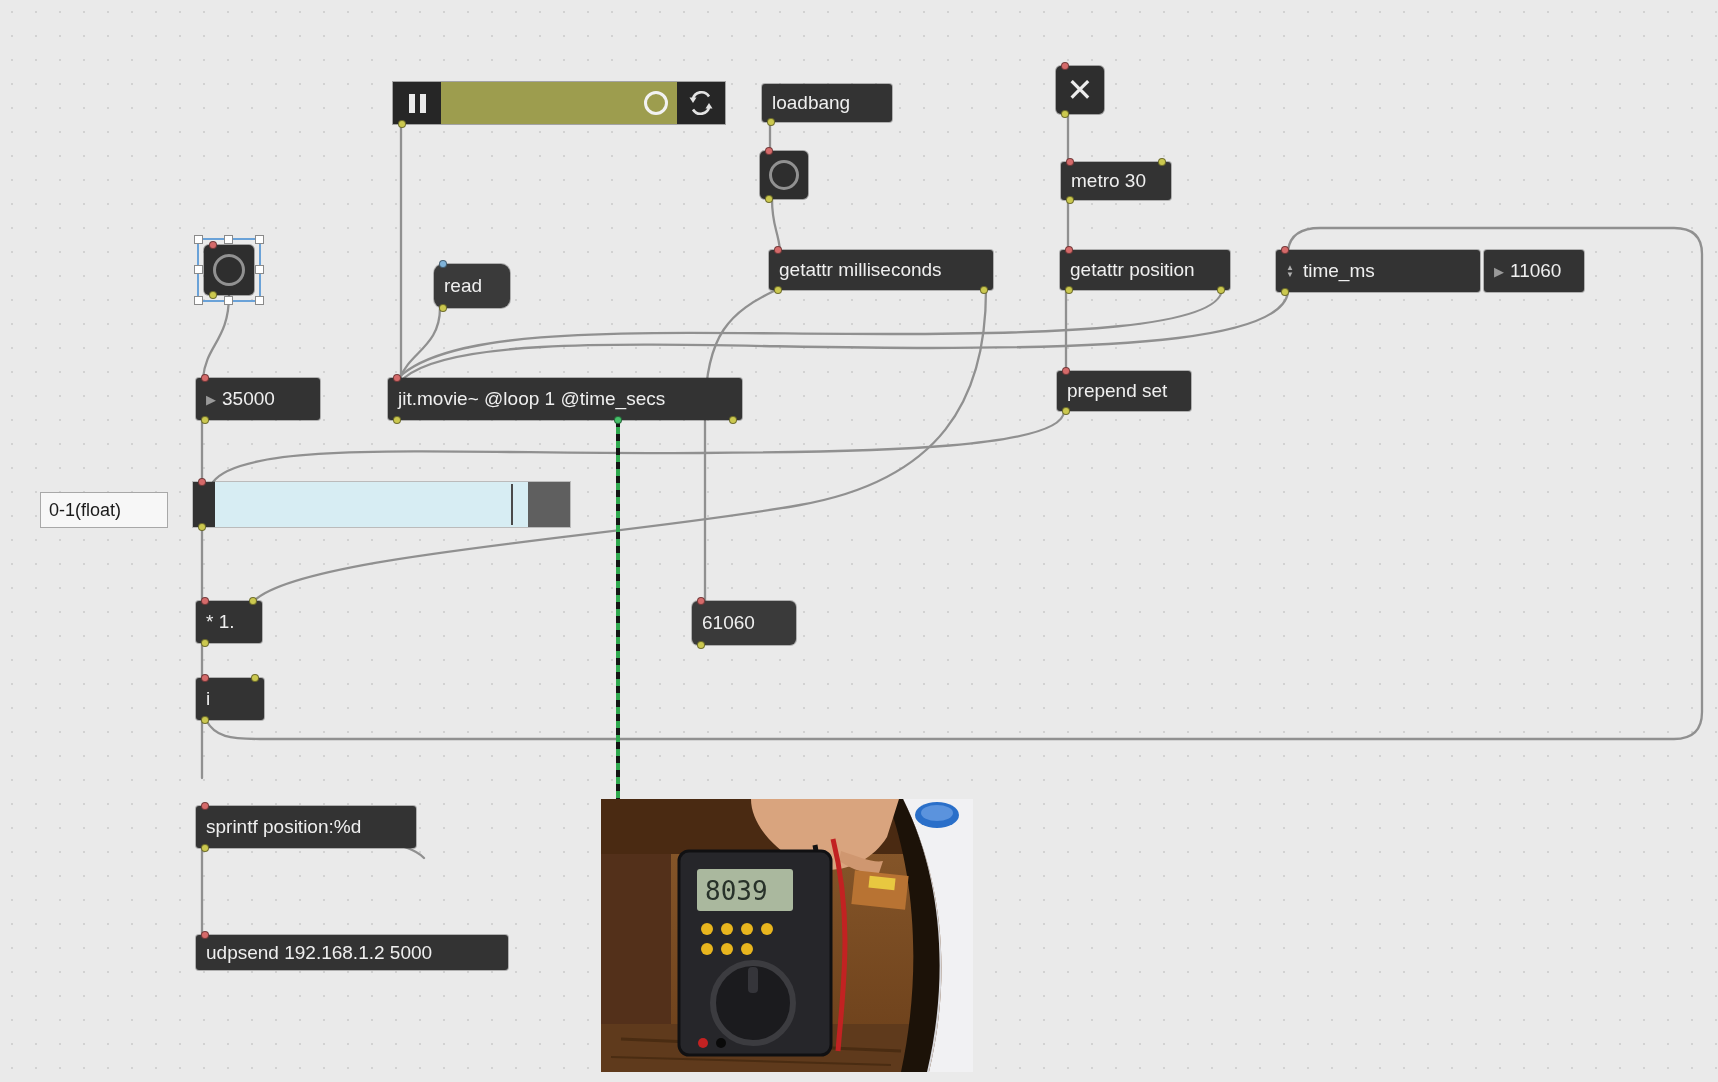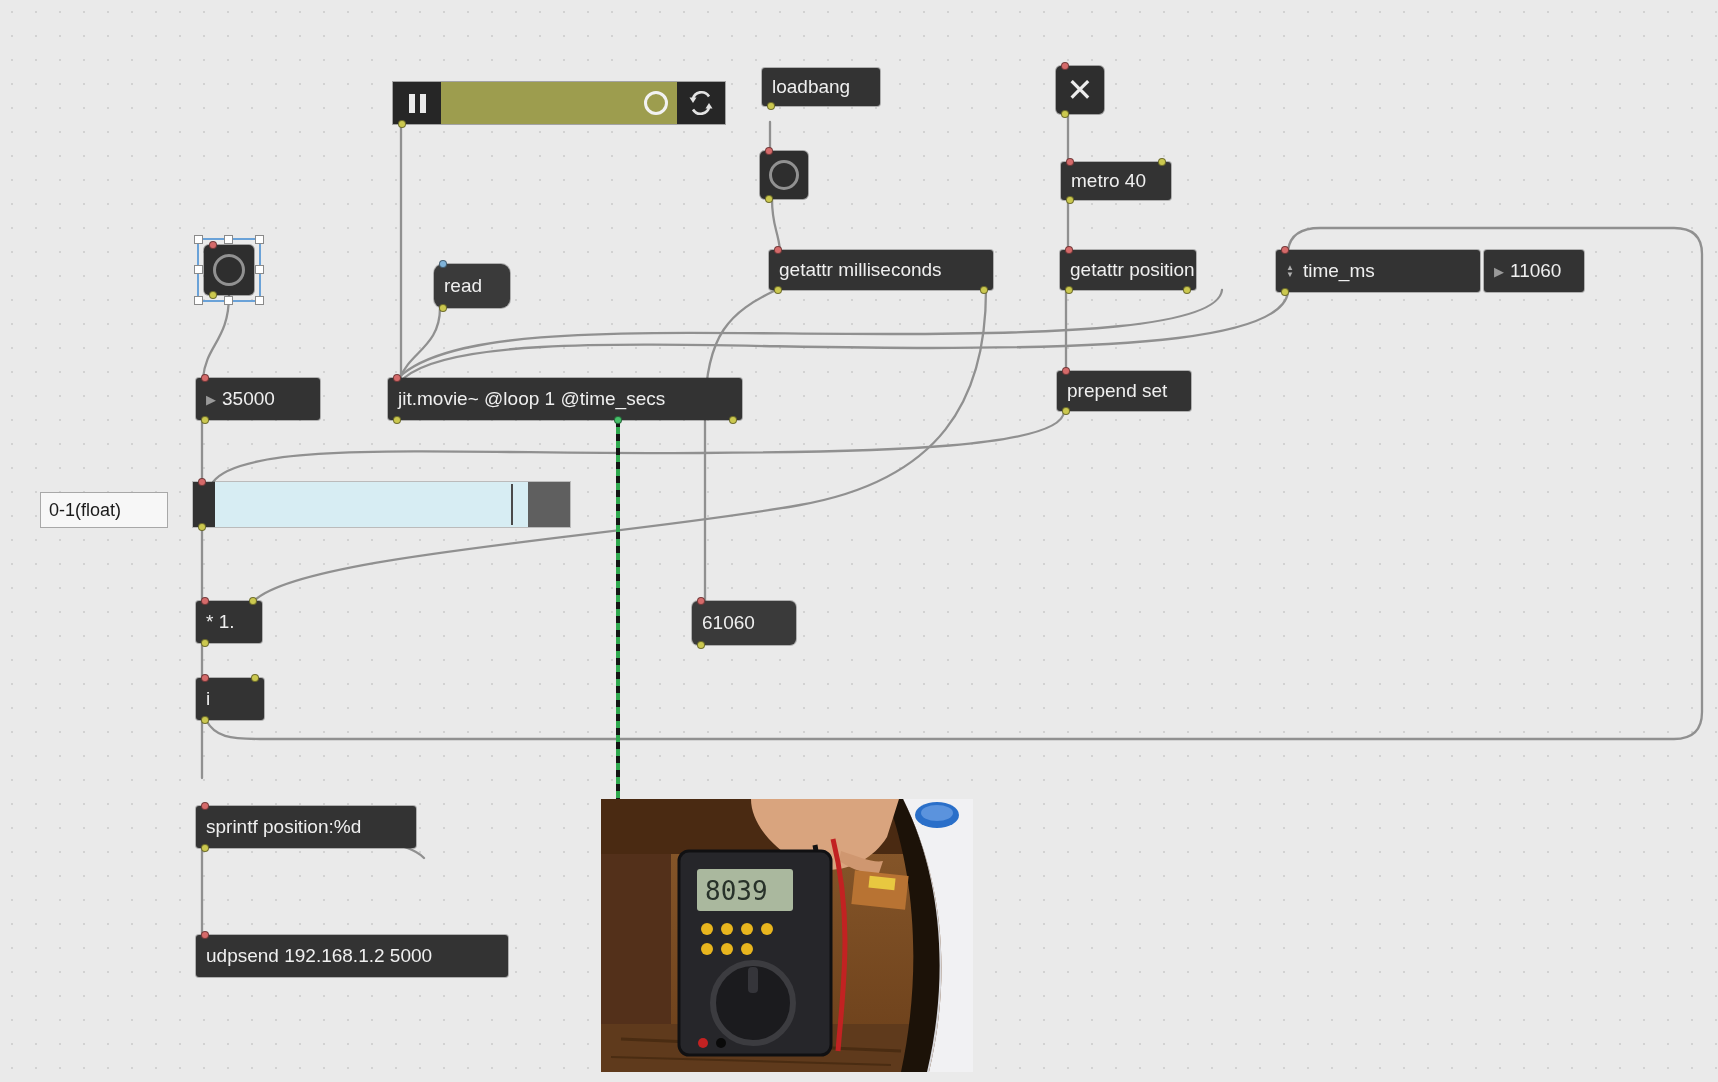--- a/index.html
+++ b/index.html
@@ -93,52 +93,52 @@
       <svg width="26" height="26" viewBox="0 0 26 26">
         <path d="M21 6.5 A 8.8 8.8 0 0 0 4.8 9.5" stroke="#e3e3e3" stroke-width="2.6" fill="none"></path>
         <polygon points="1.5,7.5 8.5,7.5 5,13" fill="#e3e3e3"></polygon>
         <path d="M5 19.5 A 8.8 8.8 0 0 0 21.2 16.5" stroke="#e3e3e3" stroke-width="2.6" fill="none"></path>
         <polygon points="17.5,18.5 24.5,18.5 21,13" fill="#e3e3e3"></polygon>
       </svg>
     </div>
     <span class="port p-out p-l c-y"></span>
   </div>
 
-  <div class="box" style="left:762px;top:68px;width:118px;height:38px;text-align:center;">
+  <div class="box" style="left:762px;top:84px;width:130px;height:38px;text-align:center;">
     <span>loadbang</span>
     <span class="port p-out p-l c-y"></span>
   </div>
 
   <div class="ui-btn" style="left:760px;top:151px;width:48px;height:48px;">
     <div class="ring" style="width:24px;height:24px;"></div>
     <span class="port p-in p-l c-r"></span>
     <span class="port p-out p-l c-y"></span>
   </div>
 
   <div class="ui-btn" style="left:1056px;top:66px;width:48px;height:48px;font-size:32px;color:#ededed;">
     <span>✕</span>
     <span class="port p-in p-l c-r"></span>
     <span class="port p-out p-l c-y"></span>
   </div>
 
   <div class="box" style="left:1061px;top:162px;width:110px;height:38px;">
-    <span>metro 40</span>
+    <span>metro 30</span>
     <span class="port p-in p-l c-r"></span>
     <span class="port p-in p-r c-y"></span>
     <span class="port p-out p-l c-y"></span>
   </div>
 
   <div class="box" style="left:769px;top:250px;width:224px;height:40px;">
     <span>getattr milliseconds</span>
     <span class="port p-in p-l c-r"></span>
     <span class="port p-out p-l c-y"></span>
     <span class="port p-out p-r c-y"></span>
   </div>
 
-  <div class="box" style="left:1060px;top:250px;width:136px;height:40px;">
+  <div class="box" style="left:1060px;top:250px;width:170px;height:40px;">
     <span>getattr position</span>
     <span class="port p-in p-l c-r"></span>
     <span class="port p-out p-l c-y"></span>
     <span class="port p-out p-r c-y"></span>
   </div>
 
   <div class="box" style="left:1276px;top:250px;width:204px;height:42px;">
     <span class="attrui-arrows">
       <span>▲</span>
         <span>▼</span>
@@ -221,21 +221,21 @@
     <span class="port p-out p-l c-y"></span>
   </div>
 
   <div class="box" style="left:196px;top:778px;width:220px;height:42px;margin-top:28px;">
     <span>sprintf position:%d</span>
     <span class="port p-in p-l c-r"></span>
     <span class="port p-out p-l c-y"></span>
   </div>
 
 
-  <div class="box" style="left:196px;top:935px;width:312px;height:42px;">
+  <div class="box" style="left:196px;top:935px;width:312px;height:35px;">
     <span>udpsend 192.168.1.2 5000</span>
     <span class="port p-in p-l c-r"></span>
   </div>
 
   <div class="box msg" style="left:692px;top:601px;width:104px;height:44px;border-radius:6px;">
     <span>61060</span>
     <span class="port p-in p-l c-r"></span>
     <span class="port p-out p-l c-y"></span>
   </div>
 

